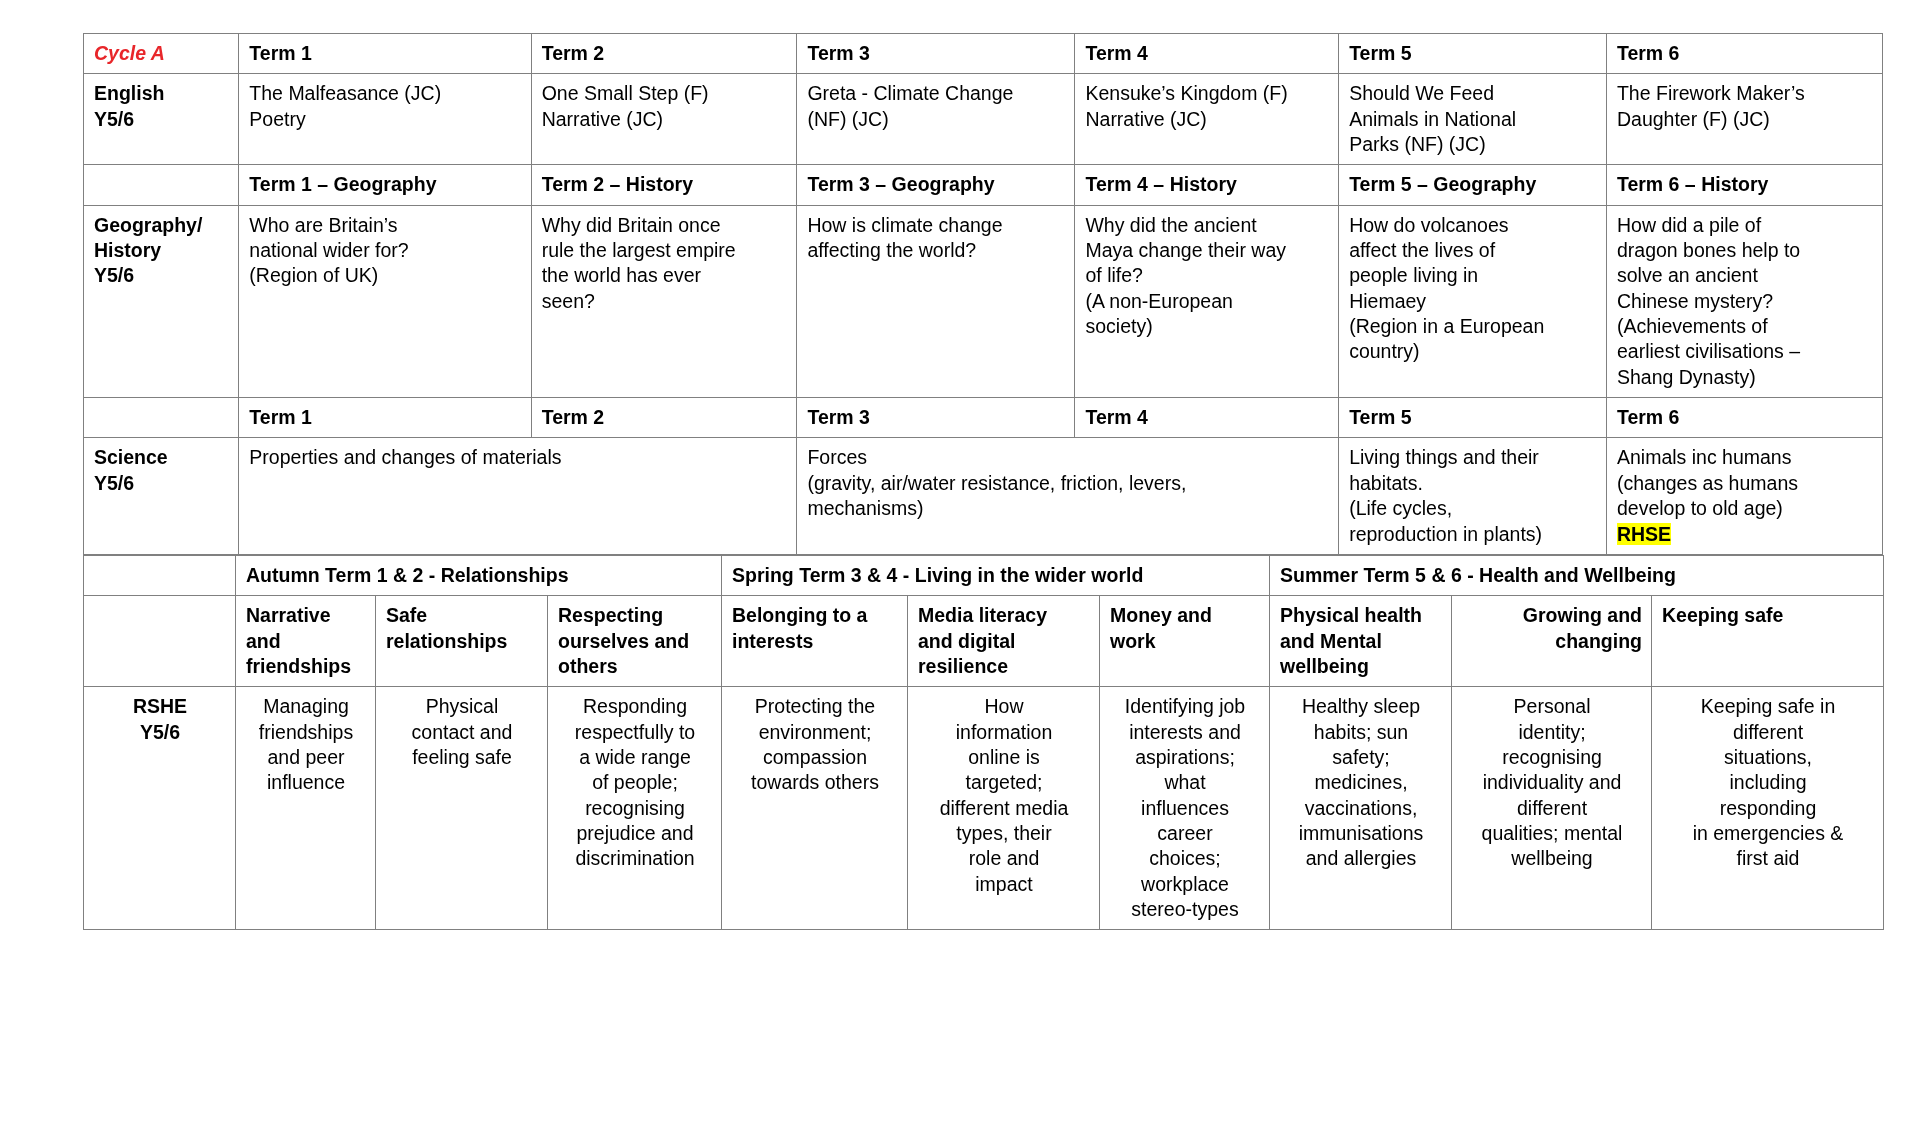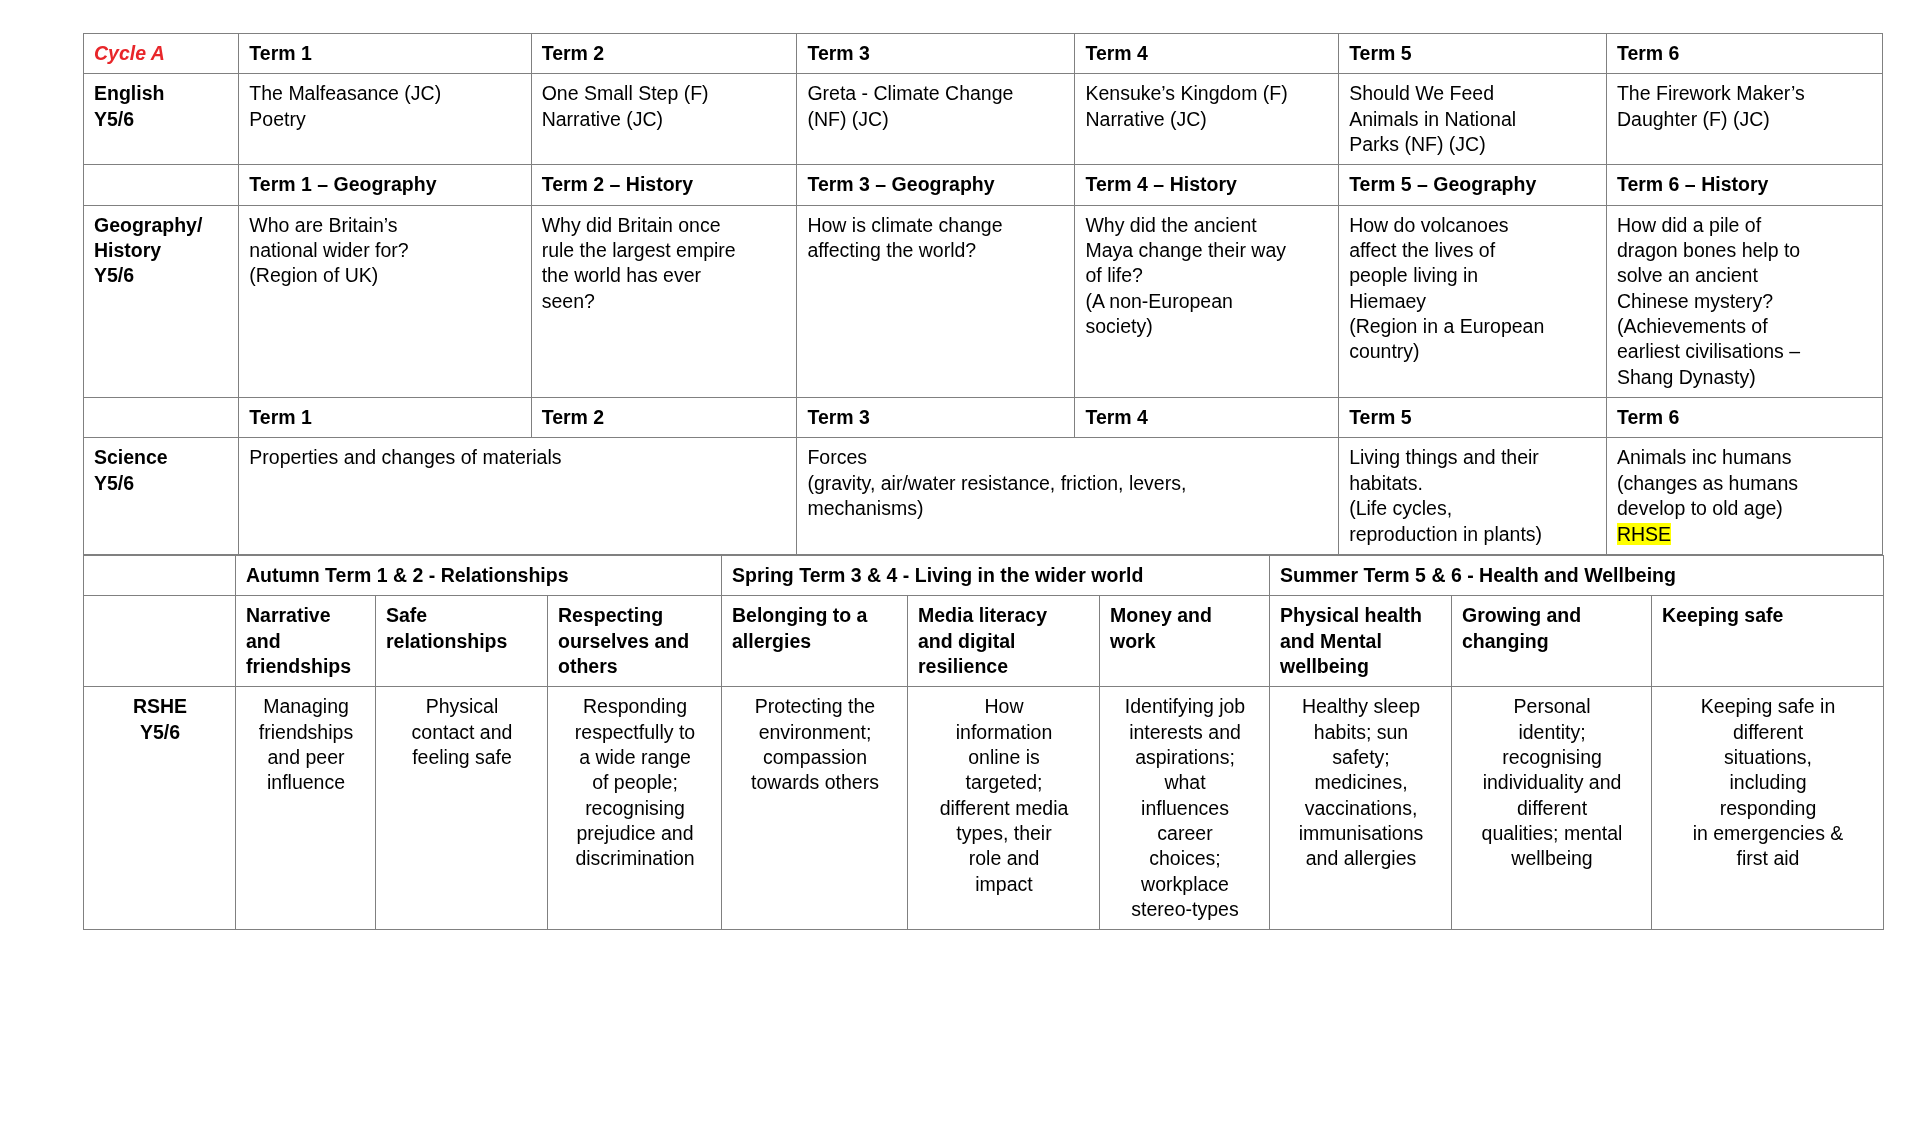--- a/index.html
+++ b/index.html
@@ -63,20 +63,21 @@
   }
   .blue { background: #c5d9f1; }
   .rowlabel { font-weight: bold; }
   .cycle {
     color: #e8262a;
     font-weight: bold;
     font-style: italic;
   }
   .hl {
     background: #ffff00;
+    font-weight: bold;
   }
   .tall-eng { height: 78px; }
   .tall-geo { height: 182px; }
   .tall-sci { height: 94px; }
   .tall-rshe { height: 200px; text-align: center; }
   .subhdr {
     background: #d9d9d9;
     font-weight: bold;
     padding-top: 8px;
     padding-bottom: 8px;
@@ -220,30 +221,30 @@
         <td class="subhdr"></td>
         <td class="subhdr pre" style="white-space: pre-wrap;">Narrative
 and
 friendships</td>
         <td class="subhdr pre" style="white-space: pre-wrap;">Safe
 relationships</td>
         <td class="subhdr pre" style="white-space: pre-wrap;">Respecting
 ourselves and
 others</td>
         <td class="subhdr pre" style="white-space: pre-wrap;">Belonging to a
-allergies</td>
+interests</td>
         <td class="subhdr pre" style="white-space: pre-wrap;">Media literacy
 and digital
 resilience</td>
         <td class="subhdr pre" style="white-space: pre-wrap;">Money and
 work</td>
         <td class="subhdr pre" style="white-space: pre-wrap;">Physical health
 and Mental
 wellbeing</td>
-        <td class="subhdr pre" style="white-space: pre-wrap;">Growing and
+        <td class="subhdr pre" style="white-space: pre-wrap; text-align: right;">Growing and
 changing</td>
         <td class="subhdr pre" style="white-space: pre-wrap;">Keeping safe</td>
       </tr>
 
       <tr class="tall-rshe">
         <td class="rowlabel"><span>RSHE</span><br><span>Y5/6</span></td>
         <td class="pre" style="white-space: pre-wrap;">Managing
 friendships
 and peer
 influence</td>

